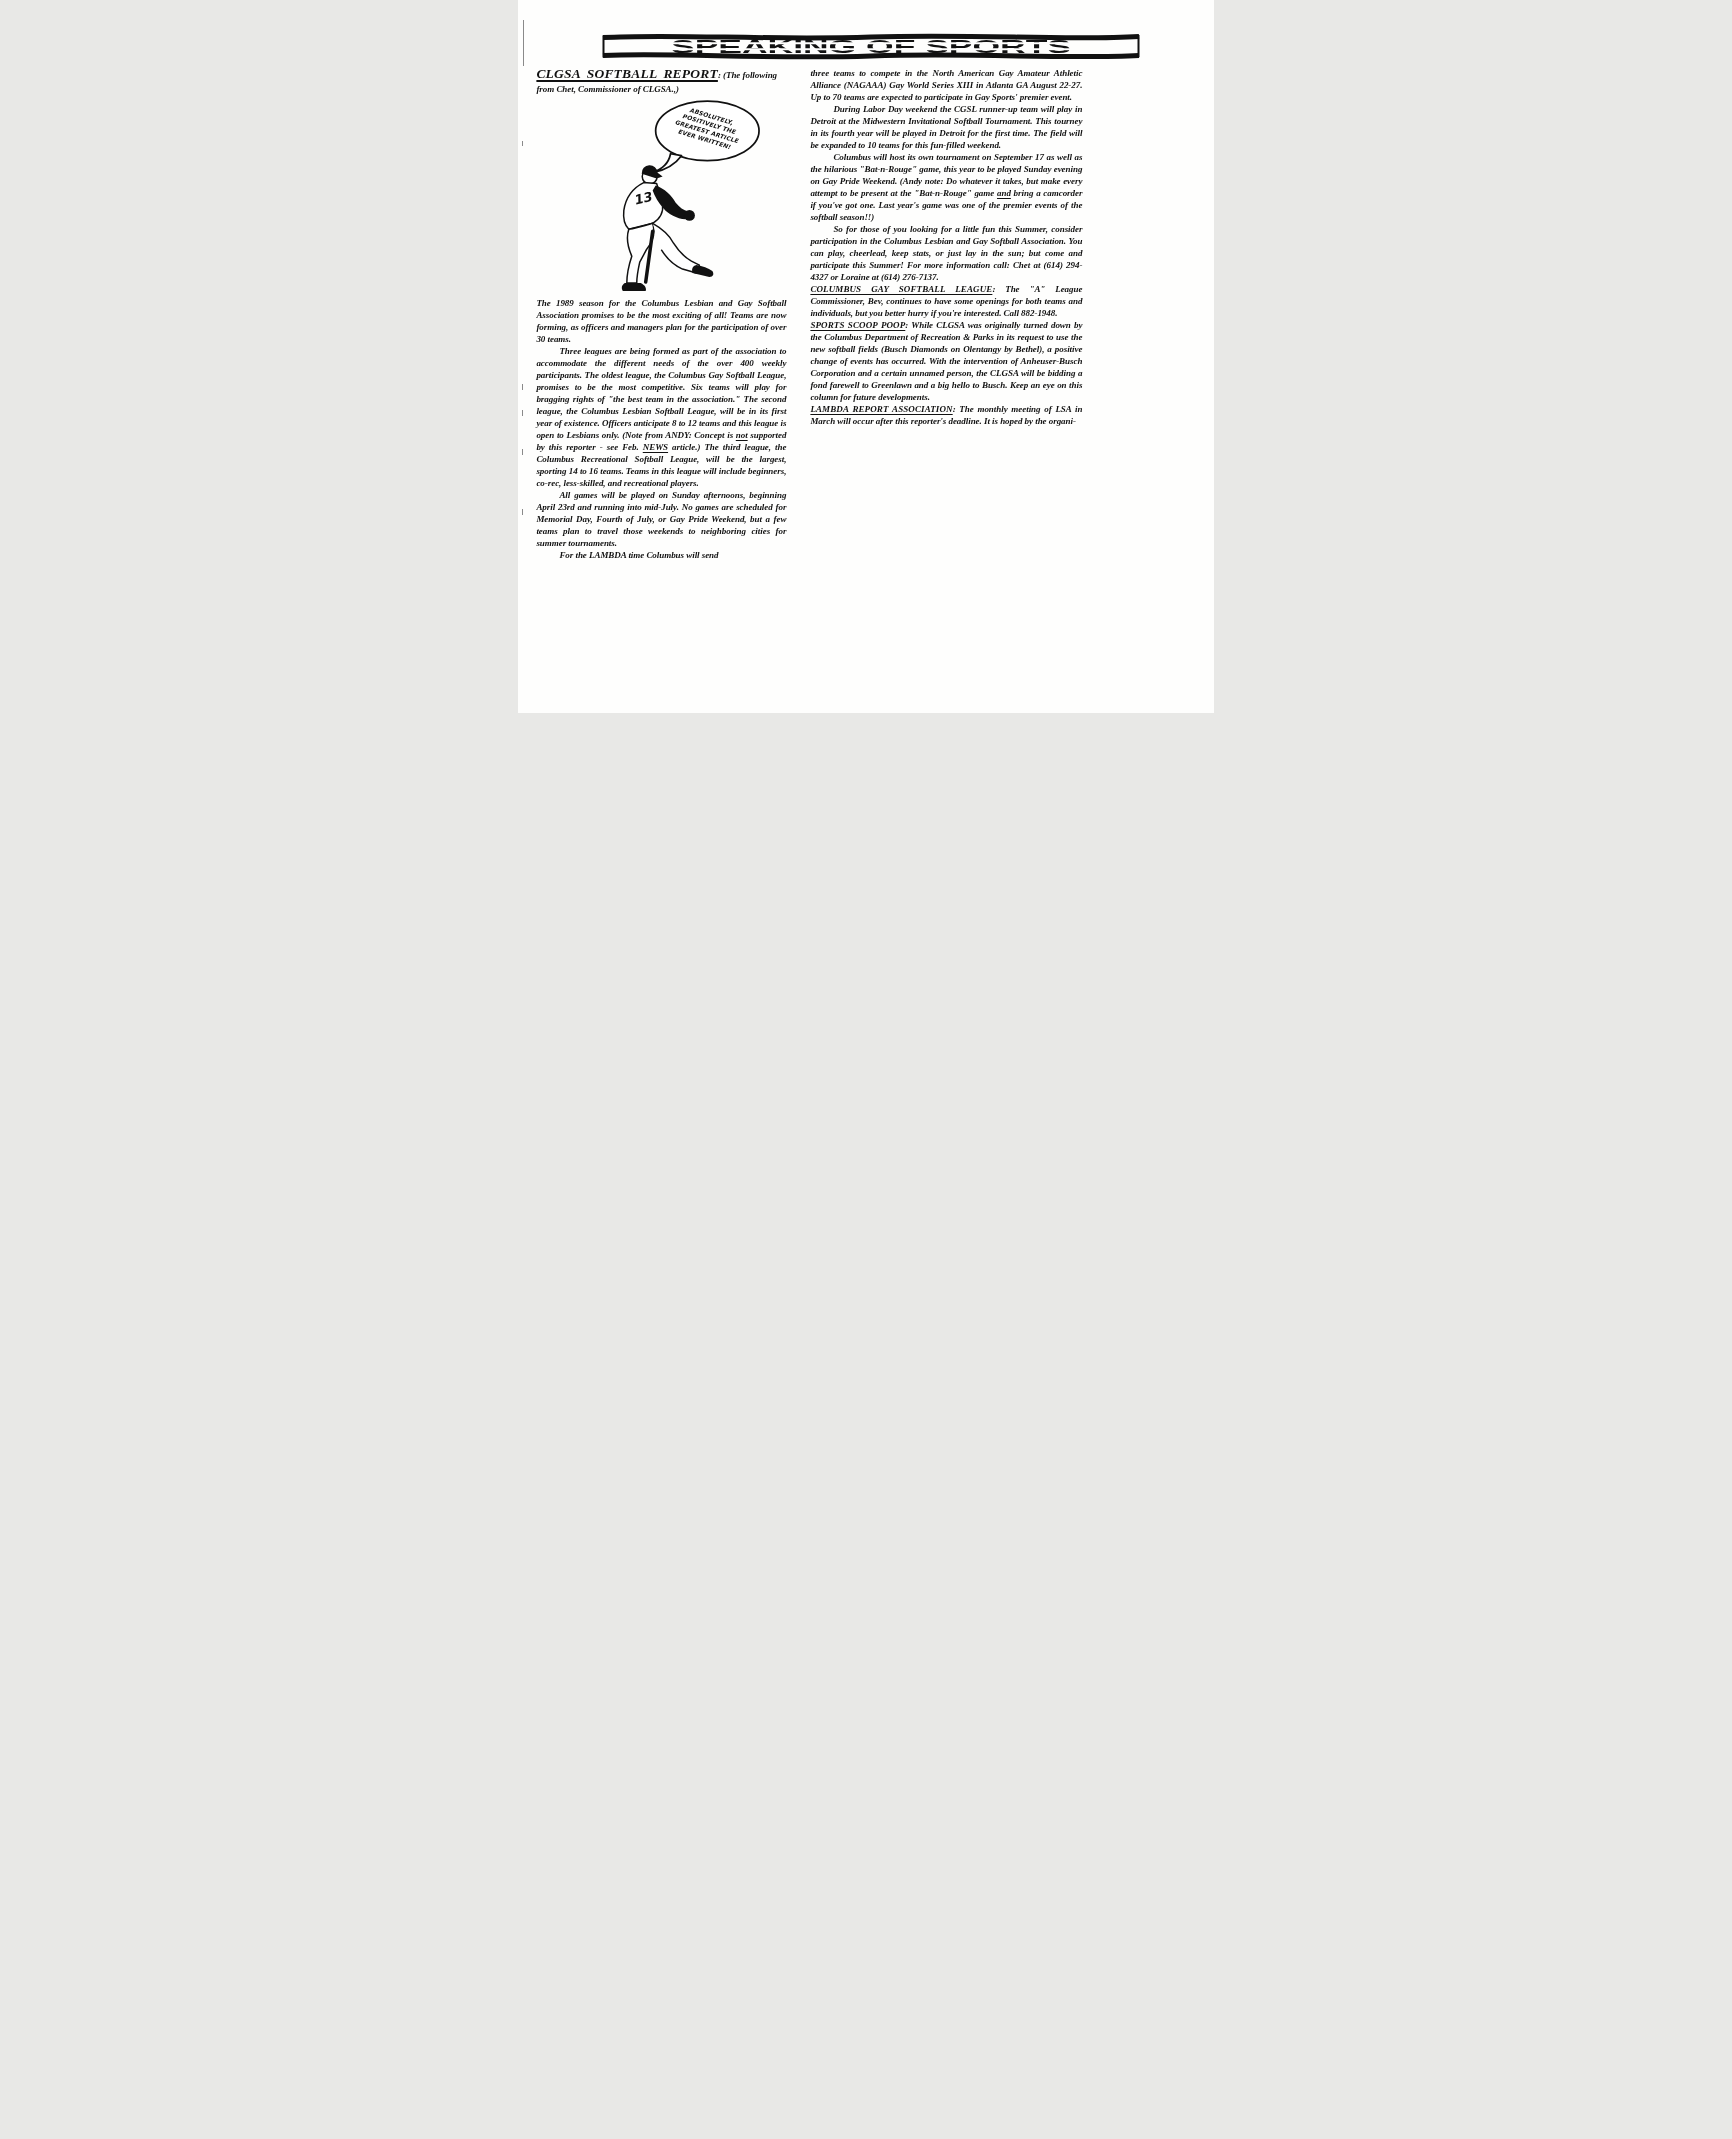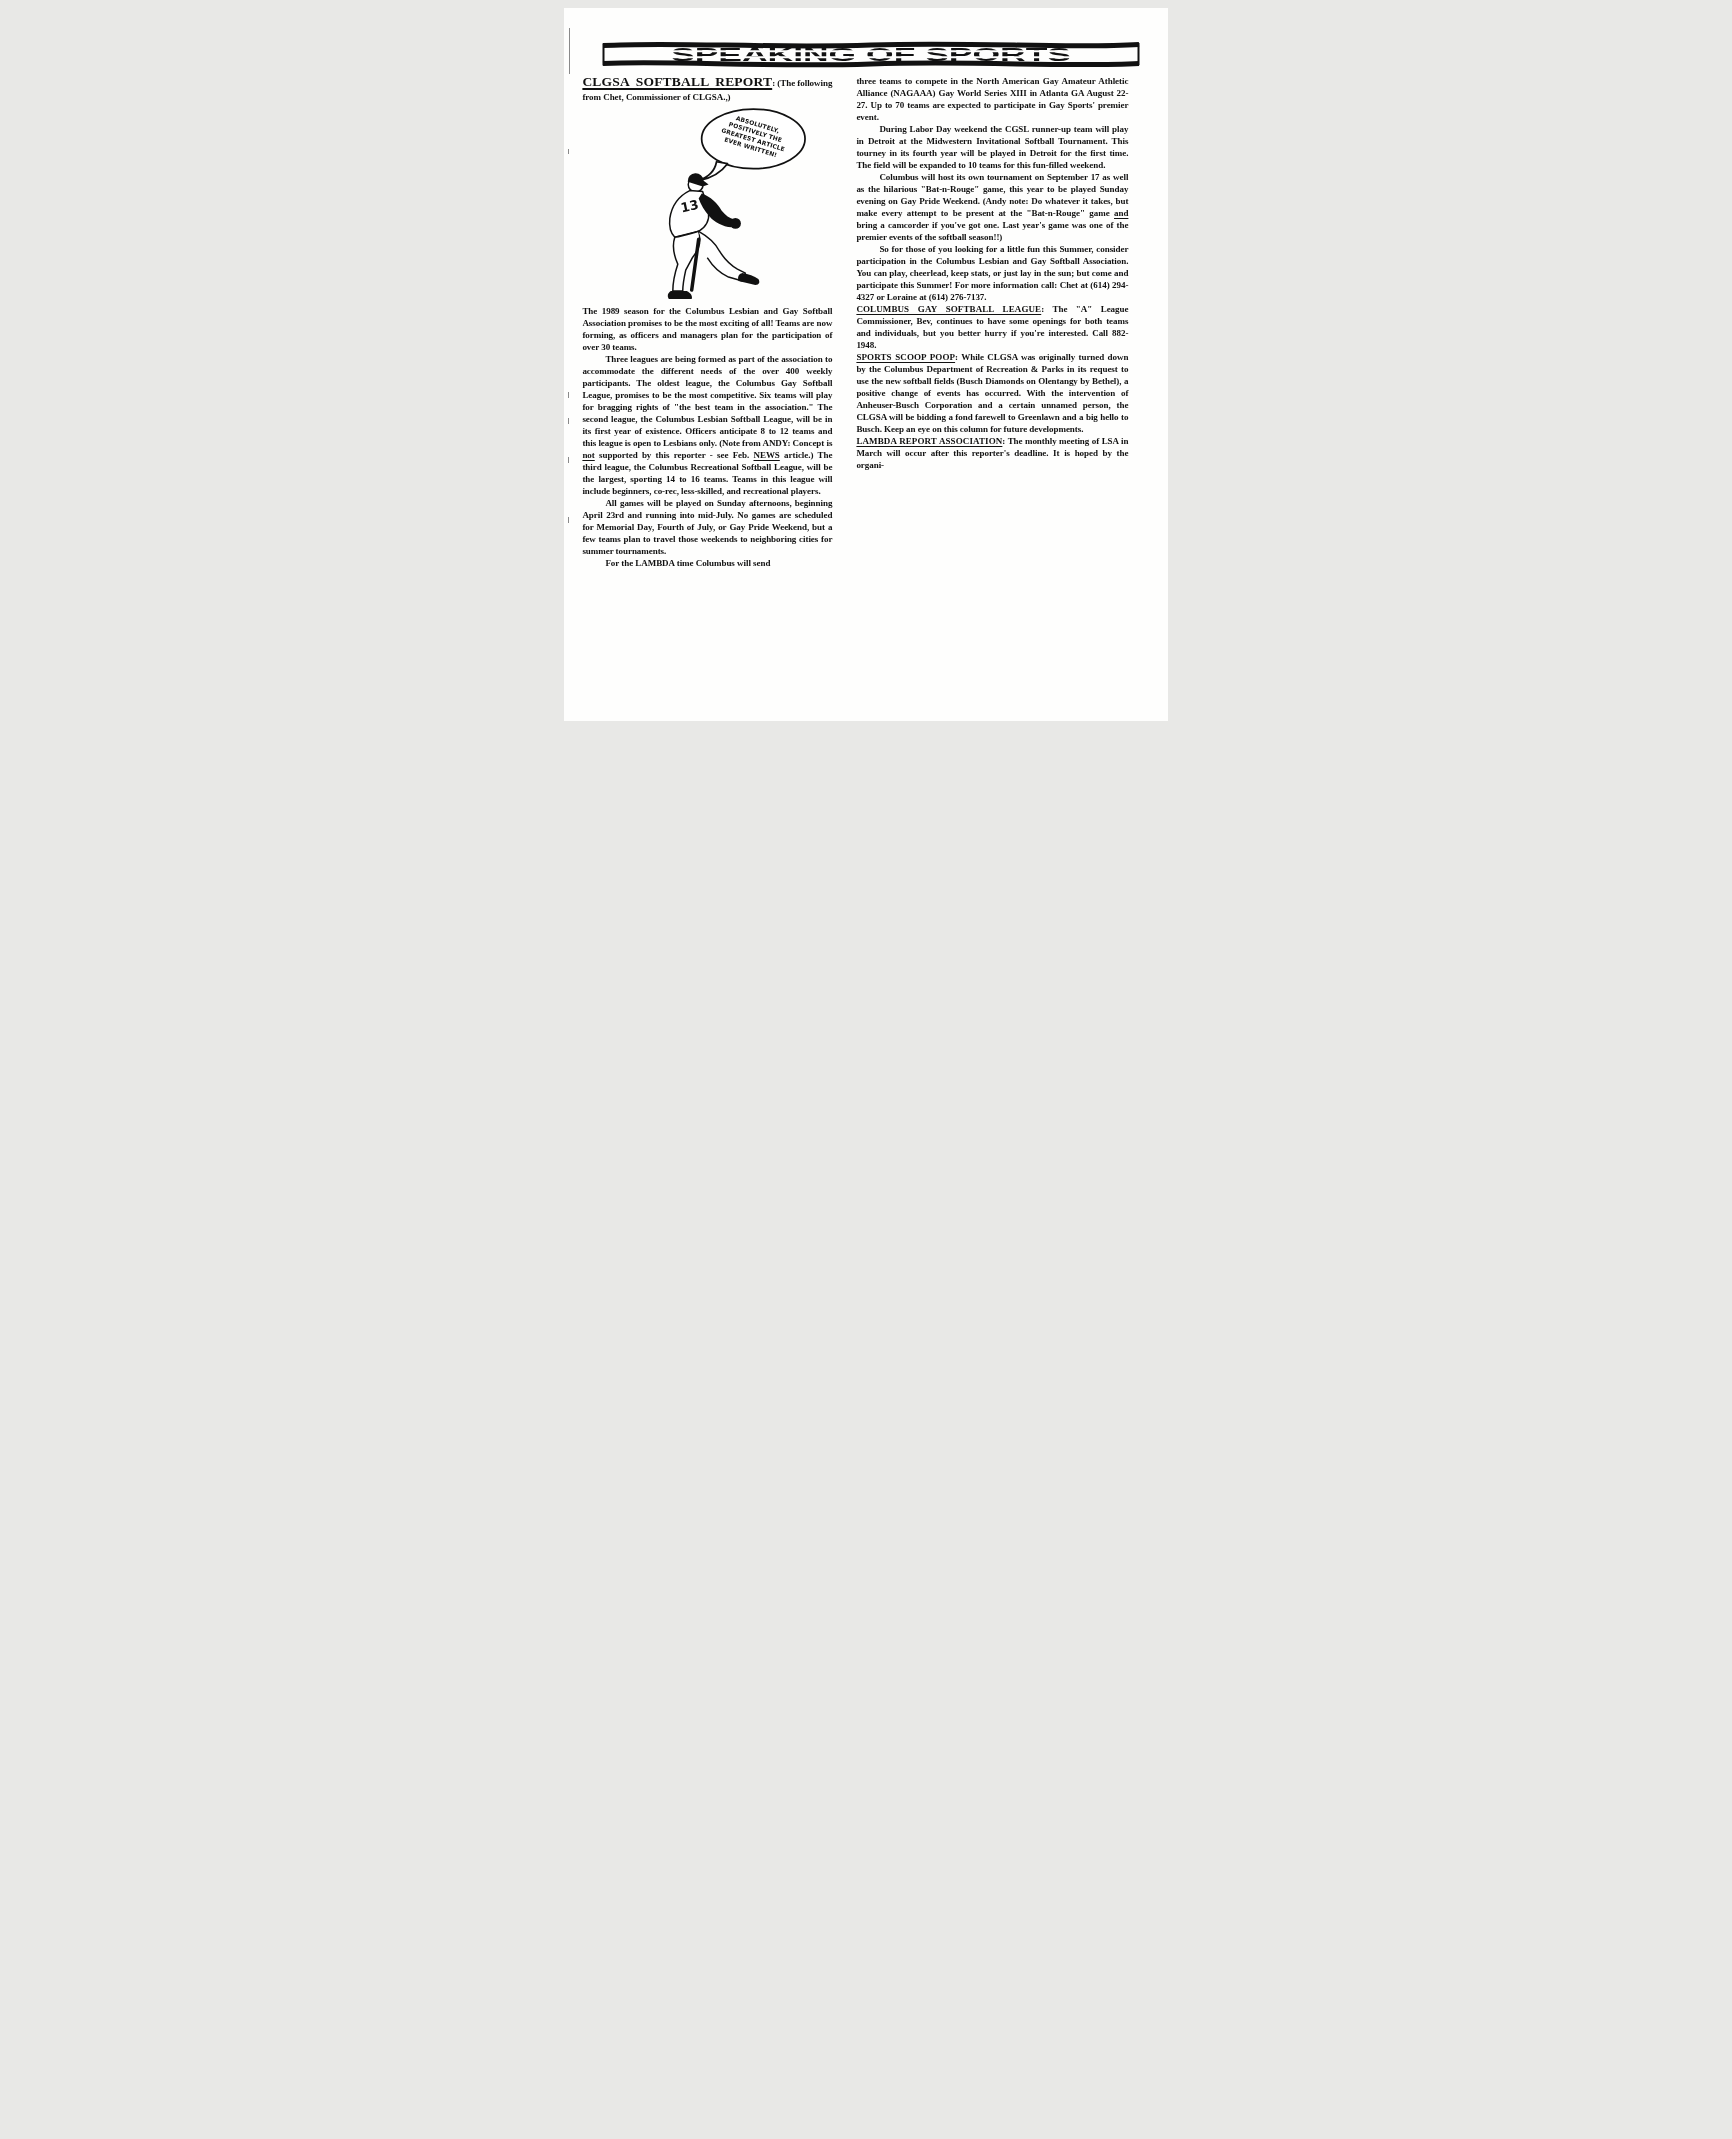--- a/index.html
+++ b/index.html
@@ -1,37 +1,37 @@
 <!DOCTYPE html>
 <html style="font-size:8px"><head>
 <meta charset="utf-8">
 <style>
   html, body { margin: 0; padding: 0; background: #e8e8e6; }
   .page {
     position: relative;
-    width: 604px;
+    width: 696px;
     height: 713px;
-    margin: 8px auto;
+    margin: 0 auto;
     background: #fefefd;
     color: #111;
     font-family: "Liberation Serif", serif;
     font-weight: 700;
     overflow: hidden;
   }
   
   .banner { margin: 32px 14px 4px 24px; height: 29px; }
   .banner svg { display: block; width: 100%; height: 100%; }
   
   .cols {
     display: flex;
     gap: 24px;
     padding: 2px 13px 0 18.4px;
     align-items: flex-start;
   }
-  .col { font-size: 9px; line-height: 12px; letter-spacing: -0.05px; }
+  .col { font-size: 9px; line-height: 12px; letter-spacing: -0.05px; font-style: italic; }
   .col-left  { width: 250px; flex: 0 0 250px; }
   .col-right { width: 272px; flex: 0 0 272px; }
   .para { margin: 0; text-align: justify; text-indent: 23px; }
   .para.noindent { text-indent: 0; }
   .u-word {
     text-decoration: underline;
     text-decoration-thickness: 1px;
     text-underline-offset: 1.5px;
   }
   .report-head { margin: 0 0 1px 0; text-align: left; text-indent: 0; line-height: 13.5px; }

